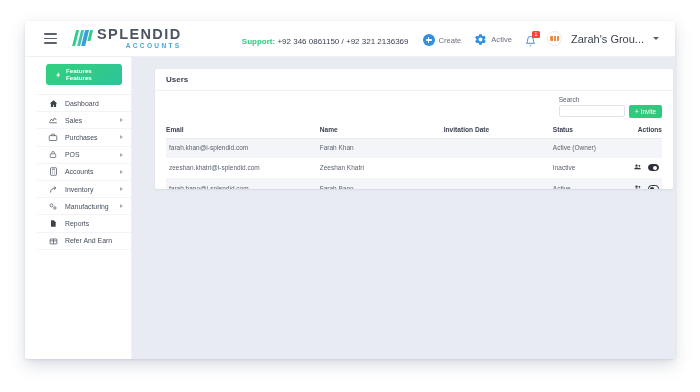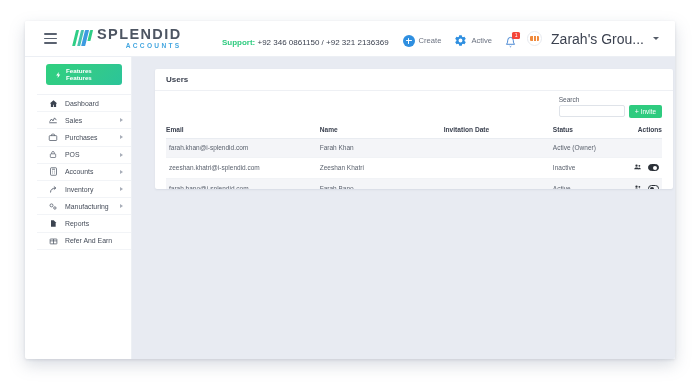--- a/index.html
+++ b/index.html
@@ -94,21 +94,21 @@
   .avatar {
     width: 15px; height: 15px; border-radius: 50%;
     background: #ffffff; border: 1px solid #e7eaef;
     display: flex; align-items: center; justify-content: center;
     margin-right: 5px; overflow: hidden;
   }
   .avatar i {
     display: block; width: 9px; height: 5px; border-radius: 1px;
     background: linear-gradient(90deg,#f08a3c 0 33%, #fff 33% 40%, #f08a3c 40% 66%, #fff 66% 73%, #f08a3c 73% 100%);
   }
-  .user-name { font-size: 14px; color: #3c4250; margin-right: 5px; white-space: nowrap; }
+  .user-name { font-size: 11px; color: #3c4250; margin-right: 5px; white-space: nowrap; }
   .caret-down {
     width: 0; height: 0; border-left: 3px solid transparent;
     border-right: 3px solid transparent; border-top: 3.4px solid #555c68;
   }
 
   
   .body-area {
     position: absolute; left: 12px; top: 36px;
     width: 650px; height: 302px; background: #ffffff;
   }

